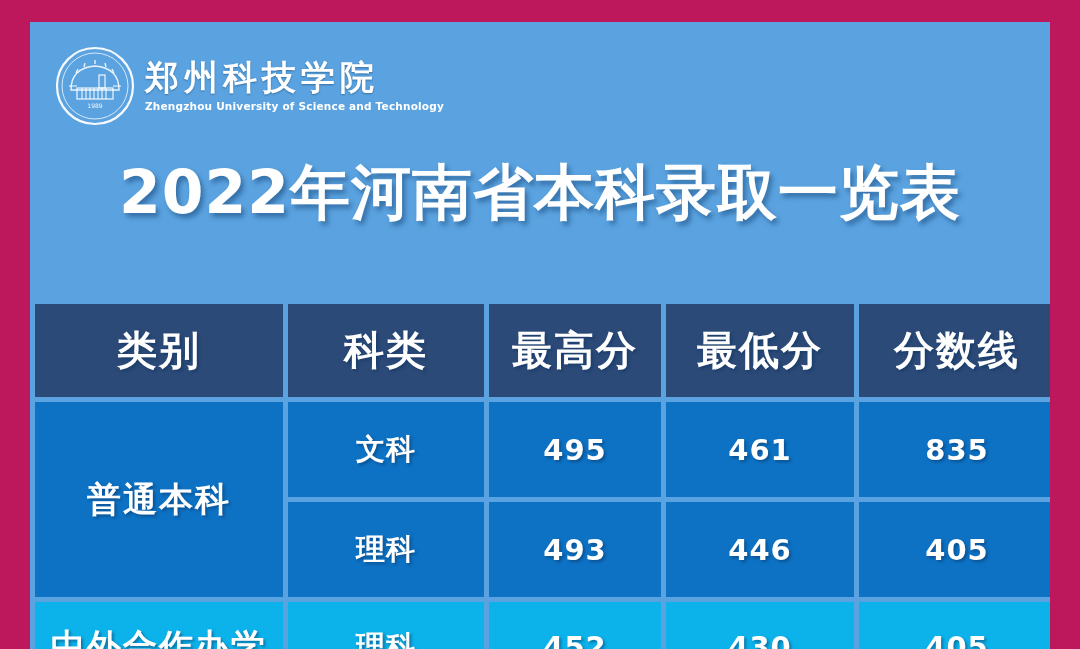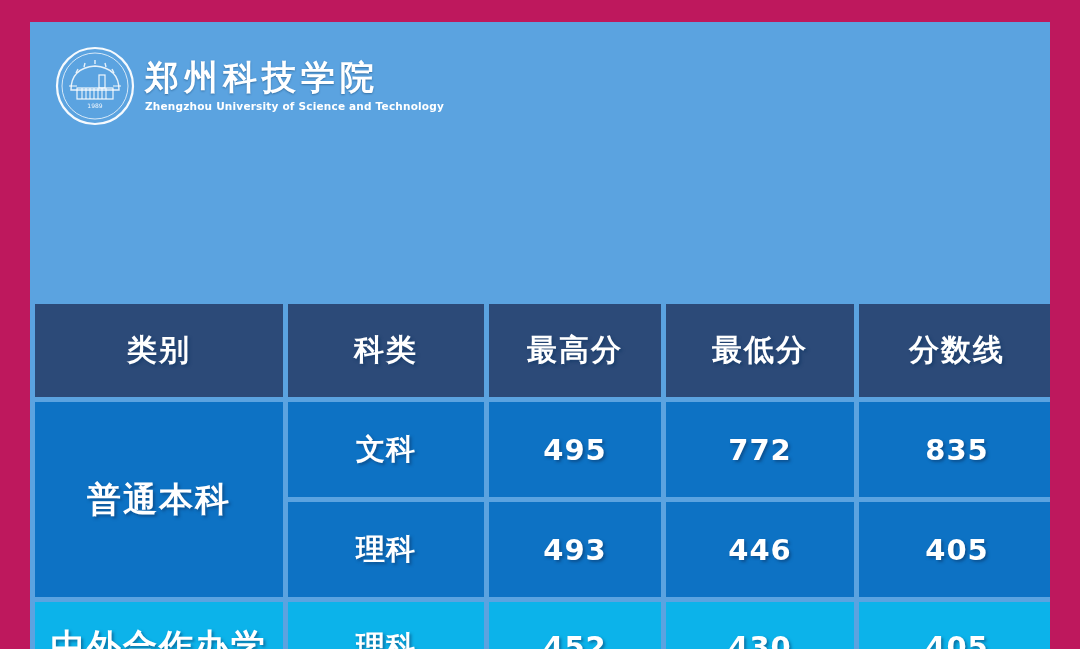--- a/index.html
+++ b/index.html
@@ -121,21 +121,21 @@
     text-align: center;
     vertical-align: middle;
     color: #ffffff;
     font-weight: bold;
     text-shadow: 2px 2px 3px rgba(10,50,95,.5);
     font-family: "DejaVu Sans", "Liberation Sans", sans-serif;
   }
   #score-table th {
     height: 93px;
     background: #2c4a78;
-    font-size: 30px;
+    font-size: 40px;
     letter-spacing: 2px;
   }
   .r-normal td {
     height: 95px;
     background: #0d72c4;
     font-size: 29px;
     letter-spacing: 1px;
   }
   .r-joint td {
     height: 90px;
@@ -179,20 +179,21 @@
           <line x1="58" y1="40" x2="66" y2="40" stroke="#ffffff" stroke-width="1.2" opacity=".8"></line>
           <text x="40" y="62" text-anchor="middle" font-size="6" fill="#ffffff" opacity=".9" font-family="DejaVu Sans, sans-serif">1989</text>
         </svg>
       </div>
       <div class="brand-text">
         <div class="brand-cn">郑州科技学院</div>
         <div class="brand-en">Zhengzhou University of Science and Technology</div>
       </div>
     </div>
 
+    <div class="title">2022年河南省本科录取一览表</div>
 
 
     <table id="score-table">
       <colgroup>
         <col class="c-cat">
           <col class="c-sub">
           <col class="c-max">
           <col class="c-min">
           <col class="c-line">
       </colgroup>
@@ -203,21 +204,21 @@
           <th>最高分</th>
           <th>最低分</th>
           <th>分数线</th>
         </tr>
       </thead>
       <tbody>
         <tr class="r-normal">
           <td class="cat-cell" rowspan="2">普通本科</td>
           <td>文科</td>
           <td>495</td>
-          <td>772</td>
+          <td>461</td>
           <td>835</td>
         </tr>
         <tr class="r-normal">
           <td>理科</td>
           <td>493</td>
           <td>446</td>
           <td>405</td>
         </tr>
         <tr class="r-joint">
           <td class="cat-cell">中外合作办学</td>

